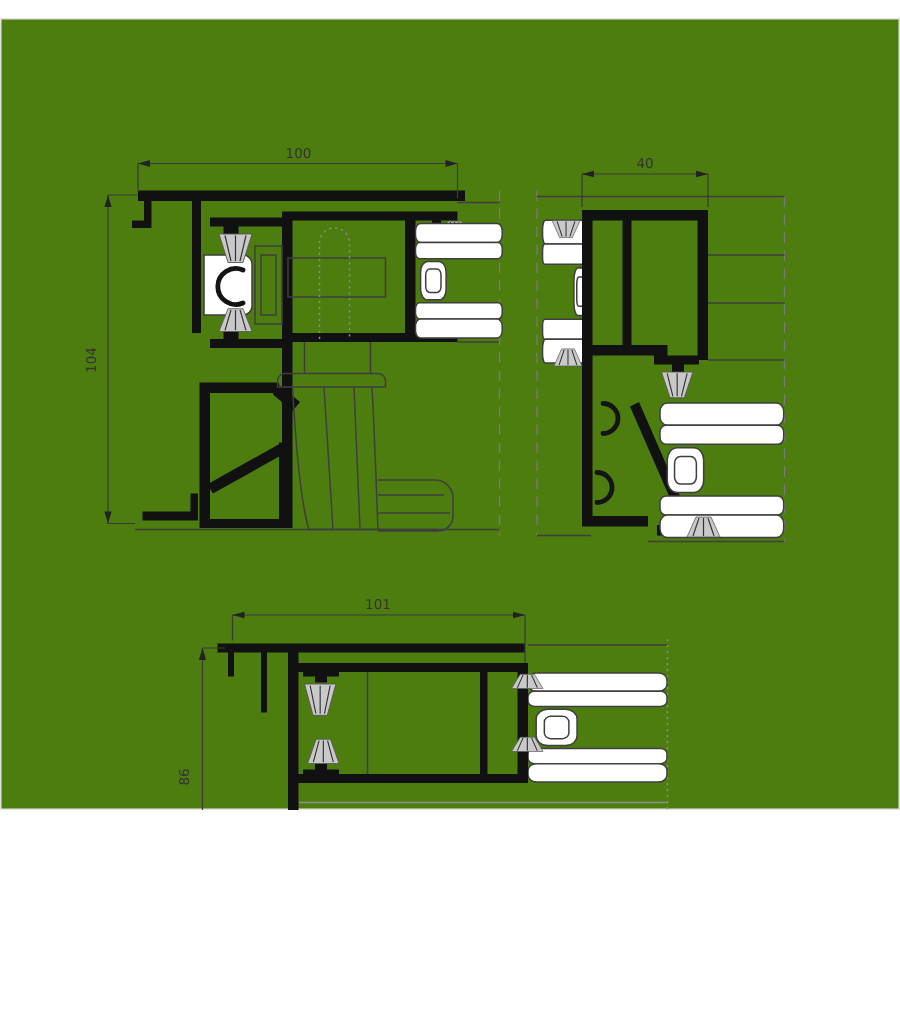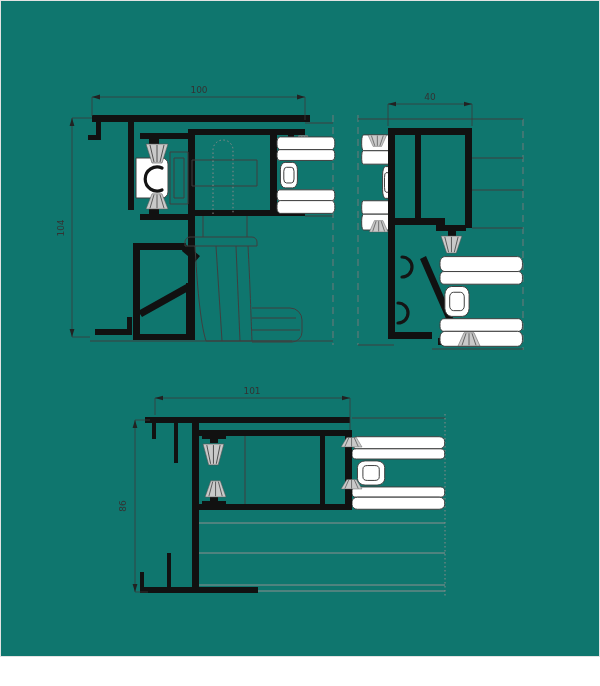--- a/index.html
+++ b/index.html
@@ -1,19 +1,20 @@
 <!DOCTYPE html>
 <html><head>
 <meta charset="utf-8">
 <style>
   html,body{margin:0;padding:0;background:#fff;}
   .canvas{
-    position:relative;width:600px;height:657px;background:#0f766e;
+    position:relative;width:600px;height:528px;background:#4d7c0f;
     outline:1px solid #e3e3e3;outline-offset:-1px;overflow:hidden;
     font-family:"DejaVu Sans",sans-serif;
+    margin-top:12px;
   }
   svg{position:absolute;left:0;top:0;}
   .dim-label{font:9px "DejaVu Sans",sans-serif;fill:#333;}
   .profile{fill:#111;stroke:none;}
   .thin{stroke:#3f3f3f;stroke-width:1;fill:none;}
   .thinw{stroke:#3f3f3f;stroke-width:1;fill:#fff;}
   .panelline{stroke:#8f8f8f;stroke-width:1;fill:none;}
   .dimline{stroke:#3a3a3a;stroke-width:0.8;fill:none;}
   .dimarrow{fill:#222;stroke:none;}
   .dashed{stroke:#7a7a7a;stroke-width:0.9;fill:none;stroke-dasharray:7 5;}

